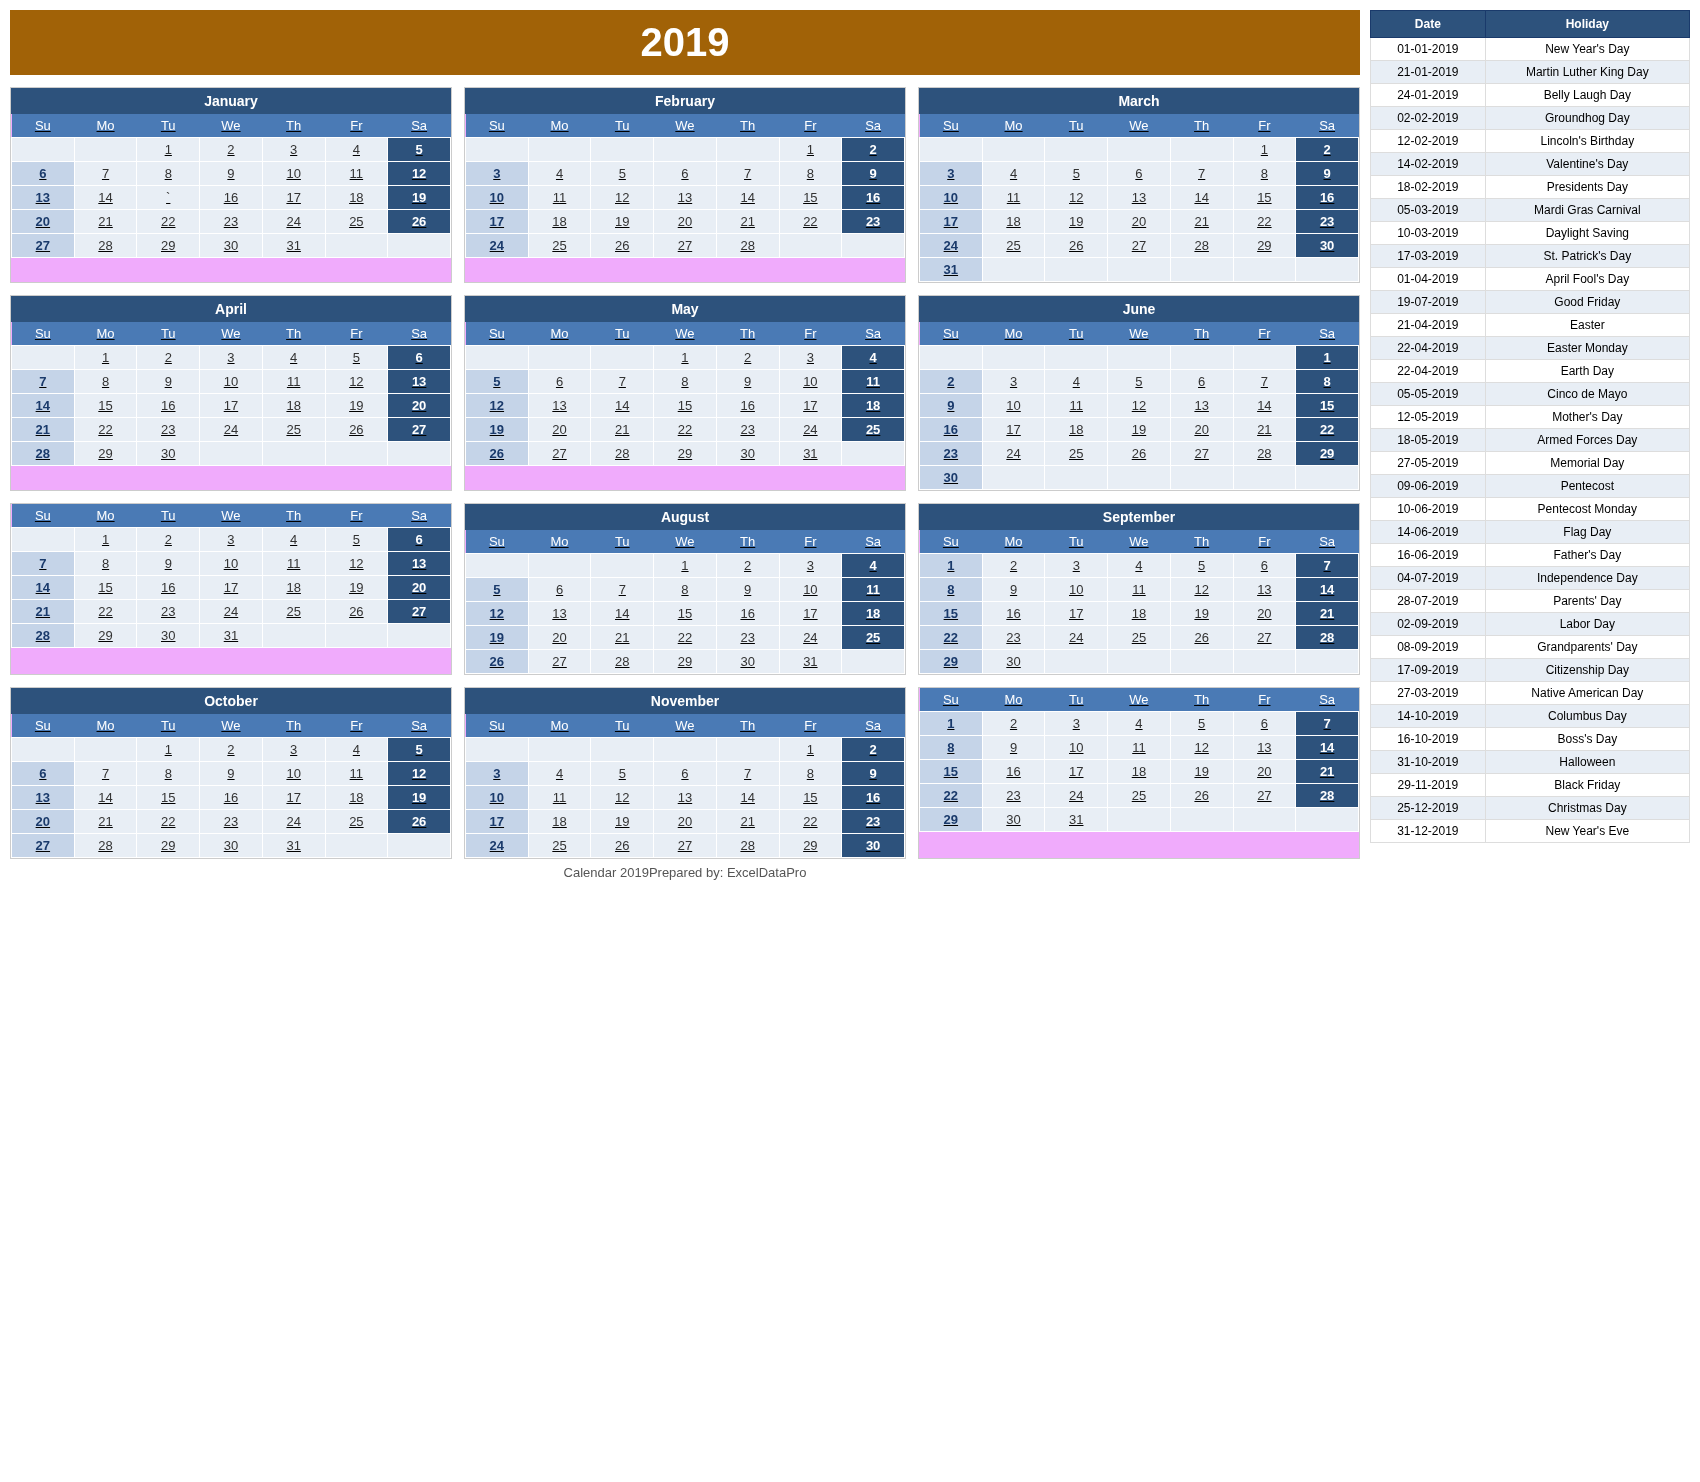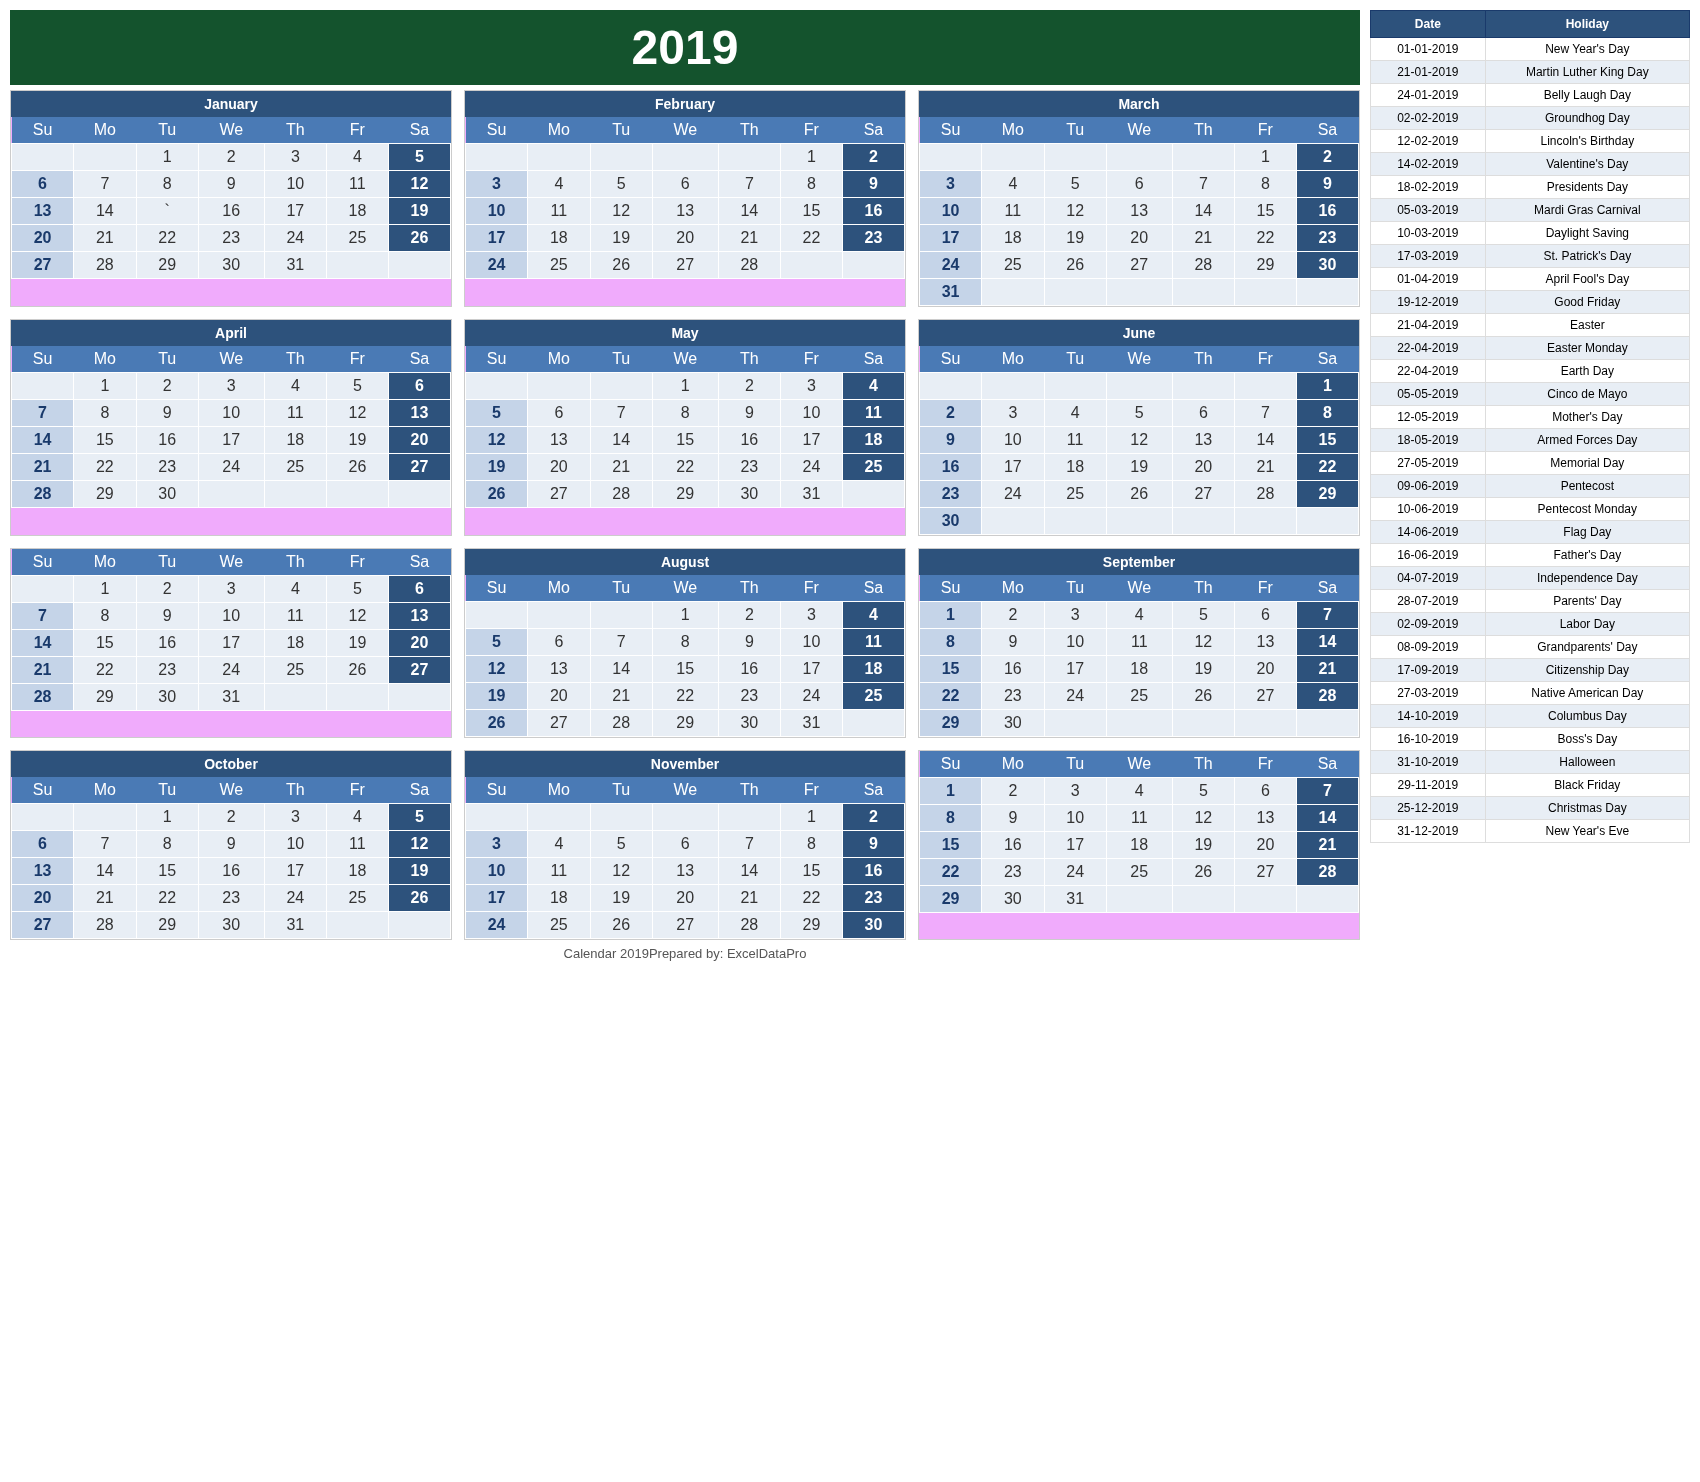--- a/index.html
+++ b/index.html
@@ -14,27 +14,27 @@
     .page-wrapper {
       display: flex;
       gap: 10px;
       width: 100%;
     }
     .calendar-section {
       flex: 1;
       min-width: 0;
     }
     .year-header {
-      background: #14532d;
+      background: #a16207;
       color: #fff;
       text-align: center;
-      font-size: 48px;
+      font-size: 40px;
       font-weight: bold;
       padding: 10px 0;
-      margin-bottom: 5px;
+      margin-bottom: 12px;
     }
     .months-grid {
       display: grid;
       grid-template-columns: repeat(3, 1fr);
       gap: 12px;
     }
     .month-block {
       border: 1px solid #ccc;
       background: #f0abfc;
     }
@@ -42,21 +42,22 @@
       background: #2d527c;
       color: #fff;
       text-align: center;
       padding: 5px 0;
       font-size: 14px;
       font-weight: bold;
     }
     .month-table {
       width: 100%;
       border-collapse: collapse;
-      font-size: 16px;
+      font-size: 13px;
+      text-decoration: underline;
     }
     .month-table th {
       background: #4a7ab5;
       color: #fff;
       text-align: center;
       padding: 4px 2px;
       font-weight: normal;
     }
     .month-table td {
       text-align: center;
@@ -953,21 +954,21 @@
           </tr>
           <tr>
             <td>17-03-2019</td>
             <td>St. Patrick's Day</td>
           </tr>
           <tr>
             <td>01-04-2019</td>
             <td>April Fool's Day</td>
           </tr>
           <tr>
-            <td>19-12-2019</td>
+            <td>19-07-2019</td>
             <td>Good Friday</td>
           </tr>
           <tr>
             <td>21-04-2019</td>
             <td>Easter</td>
           </tr>
           <tr>
             <td>22-04-2019</td>
             <td>Easter Monday</td>
           </tr>

